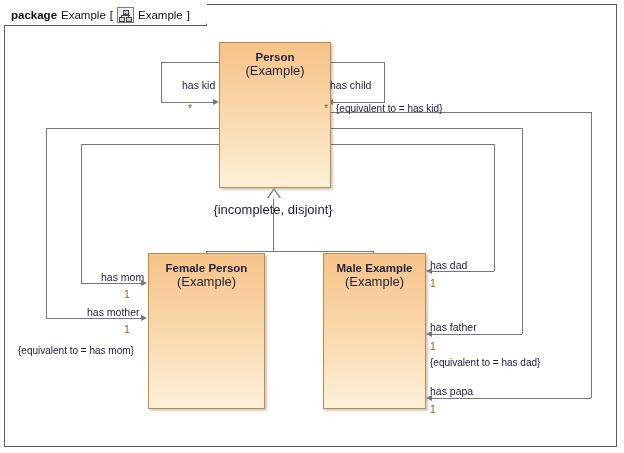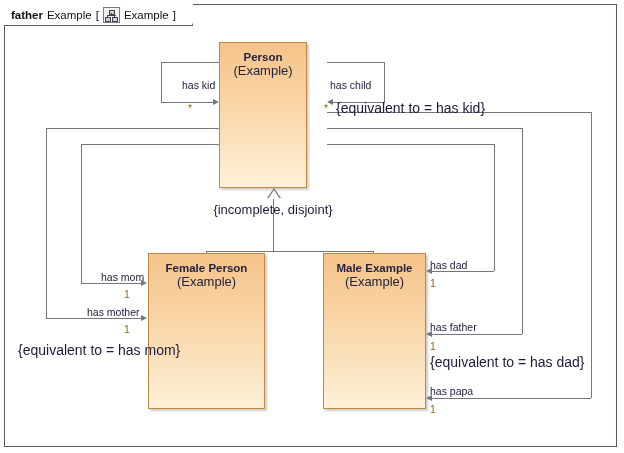--- a/index.html
+++ b/index.html
@@ -57,21 +57,21 @@
   .cls .nm{font-weight:bold;font-size:11.5px;color:#23233f;line-height:14px;}
   .cls .sub{font-size:13px;color:#23233f;line-height:14px;}
 
   
   .h,.v{position:absolute;background:#76767e;}
   .h{height:1px;}
   .v{width:1px;}
 
   .lbl{position:absolute;font-size:10.5px;color:#1b1b3a;white-space:nowrap;line-height:11px;}
   .mult{position:absolute;font-size:10.5px;color:#8a6a18;white-space:nowrap;line-height:11px;}
-  .note{position:absolute;font-size:14px;color:#1b1b3a;white-space:nowrap;line-height:11px;}
+  .note{position:absolute;font-size:10px;color:#1b1b3a;white-space:nowrap;line-height:11px;}
   .gs{position:absolute;font-size:13px;color:#1b1b3a;white-space:nowrap;line-height:12px;text-align:center;}
 
   
   .arrR{position:absolute;width:0;height:0;
     border-top:3px solid transparent;border-bottom:3px solid transparent;
     border-left:6px solid #76767e;}
   .arrL{position:absolute;width:0;height:0;
     border-top:3px solid transparent;border-bottom:3px solid transparent;
     border-right:6px solid #76767e;}
 
@@ -84,21 +84,21 @@
     border-bottom:10px solid #76767e;}
 </style>
 </head>
 <body>
 
 <div id="canvas">
 
   <div class="frame"></div>
 
   <div class="frame-tab">
-    <span class="kw">father</span>
+    <span class="kw">package</span>
     <span class="tabtxt">Example</span>
     <span class="tabtxt">[</span>
     <span class="pkg-icon">
       <i class="n1"></i>
         <i class="v1"></i>
         <i class="h1"></i>
         <i class="v2"></i>
         <i class="v3"></i>
       <i class="n2"></i>
         <i class="n3"></i>
@@ -142,21 +142,21 @@
   <div class="h" style="left:432px;top:398px;width:159px;"></div>
   <div class="arrL" style="left:426px;top:395px;"></div>
 
   <div class="v" style="left:273px;top:197px;height:55px;"></div>
   <div class="h" style="left:206px;top:251px;width:168px;"></div>
   <div class="v" style="left:206px;top:251px;height:11px;"></div>
   <div class="v" style="left:373px;top:251px;height:11px;"></div>
   <div class="tri-o" style="left:267px;top:188px;"></div>
   <div class="tri" style="left:268px;top:190px;"></div>
 
-  <div class="cls" style="left:219px;top:42px;width:88px;height:146px;">
+  <div class="cls" style="left:219px;top:42px;width:112px;height:146px;">
     <div class="nm">Person</div>
     <div class="sub">(Example)</div>
   </div>
 
   <div class="cls" style="left:148px;top:253px;width:117px;height:156px;">
     <div class="nm">Female Person</div>
     <div class="sub">(Example)</div>
   </div>
 
   <div class="cls" style="left:323px;top:253px;width:103px;height:156px;">

